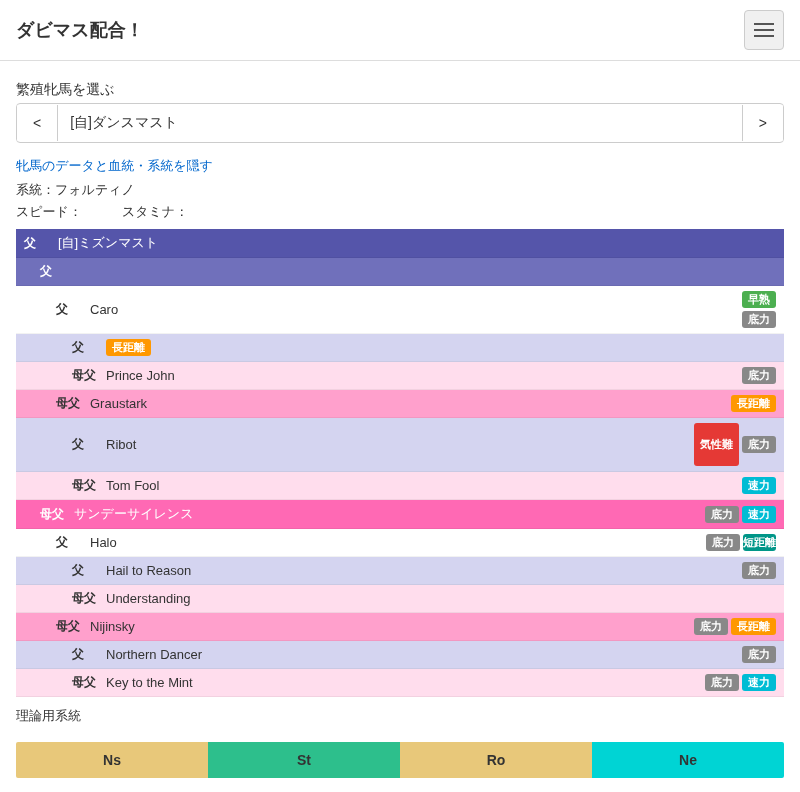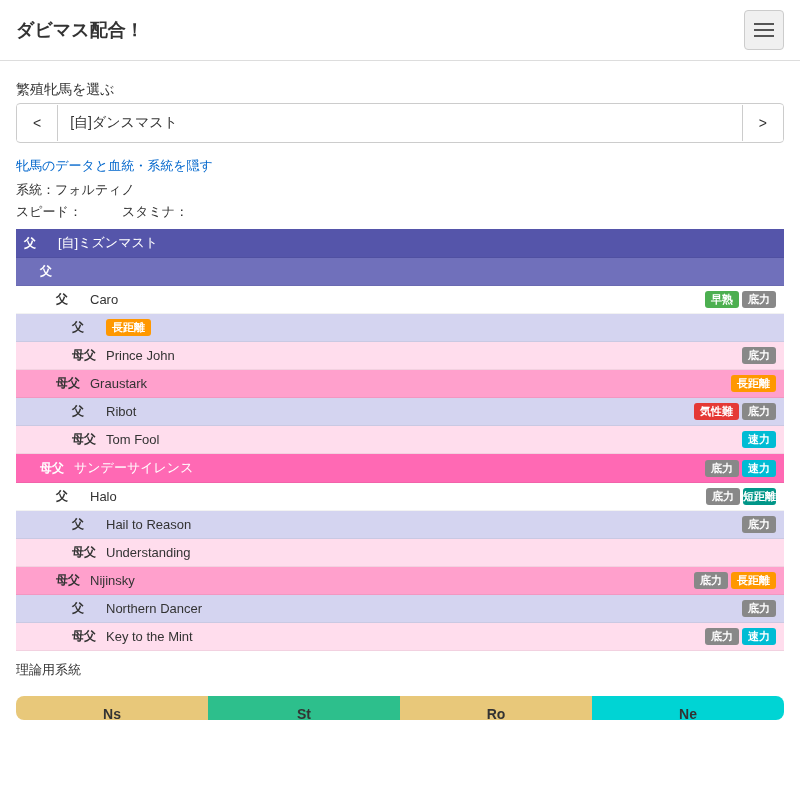--- a/index.html
+++ b/index.html
@@ -63,22 +63,22 @@
     .hide-link { color: #0066cc; font-size: 13px; text-decoration: none; display: block; margin-bottom: 6px; }
     .lineage-info { font-size: 13px; margin-bottom: 4px; }
     .stats-row { display: flex; gap: 40px; font-size: 13px; margin-bottom: 8px; }
 
     
     .system-section { margin-top: 10px; }
     .system-title { font-size: 13px; margin-bottom: 17px; }
     .system-bars {
       display: flex;
       width: 100%;
-      height: 24px;
-      border-radius: 8px;
+      height: 36px;
+      border-radius: 2px;
       overflow: hidden;
     }
   </style>
 </head>
 <body>
 
 <div class="header">
   <span class="header-title">ダビマス配合！</span>
   <button class="hamburger-btn">
     <div class="hamburger-line"></div>
@@ -111,21 +111,21 @@
         <span style="flex: 1 1 0%;">[自]ミズンマスト</span>
         <div style="display: flex; gap: 3px; align-items: center;"></div>
       </div>
       <div style="display: flex; align-items: center; width: 100%; padding: 5px 8px 5px 24px; background: rgb(112, 112, 187); color: rgb(255, 255, 255); font-size: 13px; border-bottom: 1px solid rgba(0, 0, 0, 0.05); min-height: 28px;">
         <span style="font-weight: bold; font-size: 12px; margin-right: 6px; min-width: 28px;">父</span>
         <div style="display: flex; gap: 3px; align-items: center;"></div>
       </div>
       <div style="display: flex; align-items: center; width: 100%; padding: 5px 8px 5px 40px; background: rgb(255, 255, 255); color: rgb(51, 51, 51); font-size: 13px; border-bottom: 1px solid rgba(0, 0, 0, 0.05); min-height: 28px;">
         <span style="font-weight: bold; font-size: 12px; margin-right: 6px; min-width: 28px;">父</span>
         <span style="flex: 1 1 0%;">Caro</span>
-        <div style="display: flex; gap: 3px; align-items: center;">
+        <div style="display: flex; gap: 3px; align-items: center; flex-direction: column;">
           <span style="background: rgb(76, 175, 80); color: white; padding: 1px 6px; border-radius: 3px; font-size: 11px; font-weight: bold;">早熟</span>
           <span style="background: rgb(136, 136, 136); color: white; padding: 1px 6px; border-radius: 3px; font-size: 11px; font-weight: bold;">底力</span>
         </div>
       </div>
       <div style="display: flex; align-items: center; width: 100%; padding: 5px 8px 5px 56px; background: rgb(212, 212, 240); color: rgb(51, 51, 51); font-size: 13px; border-bottom: 1px solid rgba(0, 0, 0, 0.05); min-height: 28px;">
         <span style="font-weight: bold; font-size: 12px; margin-right: 6px; min-width: 28px;">父</span>
         <div style="display: flex; gap: 3px; align-items: center;">
           <span style="background: rgb(255, 152, 0); color: white; padding: 1px 6px; border-radius: 3px; font-size: 11px; font-weight: bold;">長距離</span>
         </div>
       </div>
@@ -140,21 +140,21 @@
         <span style="font-weight: bold; font-size: 12px; margin-right: 6px; min-width: 28px;">母父</span>
         <span style="flex: 1 1 0%;">Graustark</span>
         <div style="display: flex; gap: 3px; align-items: center;">
           <span style="background: rgb(255, 152, 0); color: white; padding: 1px 6px; border-radius: 3px; font-size: 11px; font-weight: bold;">長距離</span>
         </div>
       </div>
       <div style="display: flex; align-items: center; width: 100%; padding: 5px 8px 5px 56px; background: rgb(212, 212, 240); color: rgb(51, 51, 51); font-size: 13px; border-bottom: 1px solid rgba(0, 0, 0, 0.05); min-height: 28px;">
         <span style="font-weight: bold; font-size: 12px; margin-right: 6px; min-width: 28px;">父</span>
         <span style="flex: 1 1 0%;">Ribot</span>
         <div style="display: flex; gap: 3px; align-items: center;">
-          <span style="background: rgb(229, 57, 53); color: white; padding: 1px 6px; border-radius: 3px; font-size: 11px; font-weight: bold;">気性難</span>
+          <span style="background: rgb(229, 57, 53); color: white; padding: 14px 6px; border-radius: 3px; font-size: 11px; font-weight: bold;">気性難</span>
           <span style="background: rgb(136, 136, 136); color: white; padding: 1px 6px; border-radius: 3px; font-size: 11px; font-weight: bold;">底力</span>
         </div>
       </div>
       <div style="display: flex; align-items: center; width: 100%; padding: 5px 8px 5px 56px; background: rgb(255, 221, 237); color: rgb(51, 51, 51); font-size: 13px; border-bottom: 1px solid rgba(0, 0, 0, 0.05); min-height: 28px;">
         <span style="font-weight: bold; font-size: 12px; margin-right: 6px; min-width: 28px;">母父</span>
         <span style="flex: 1 1 0%;">Tom Fool</span>
         <div style="display: flex; gap: 3px; align-items: center;">
           <span style="background: rgb(0, 188, 212); color: white; padding: 1px 6px; border-radius: 3px; font-size: 11px; font-weight: bold;">速力</span>
         </div>
       </div>

